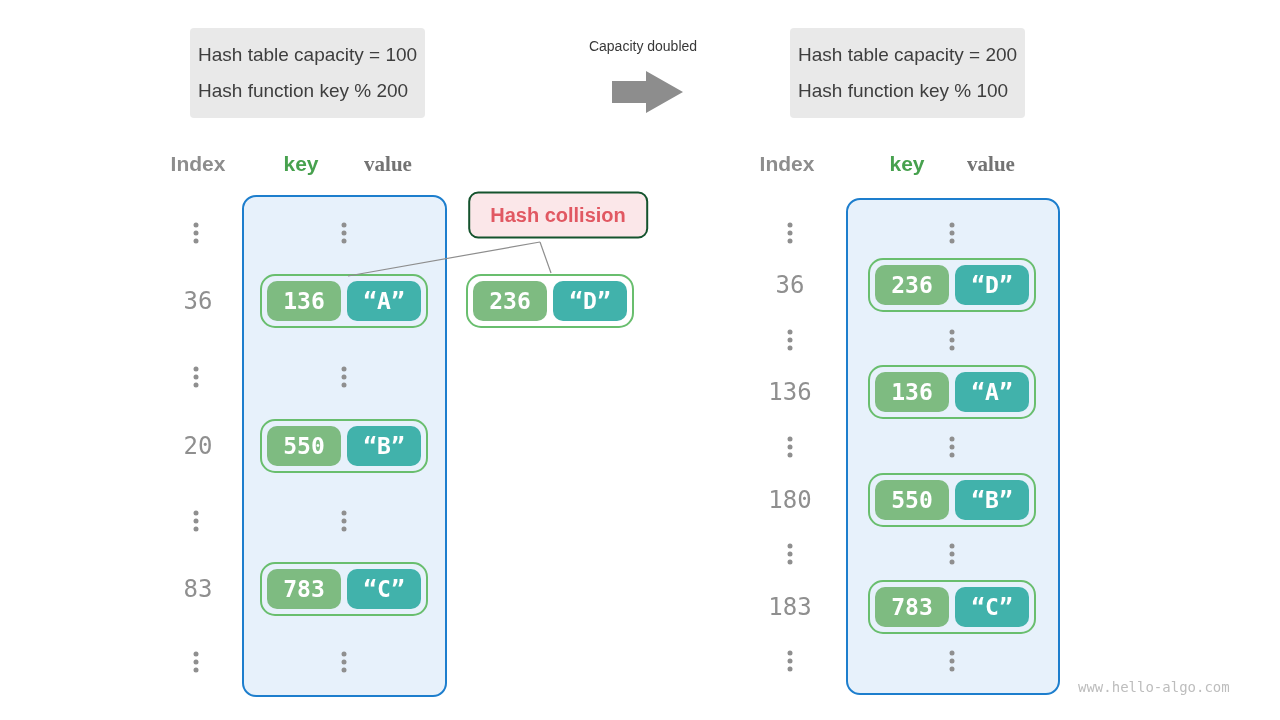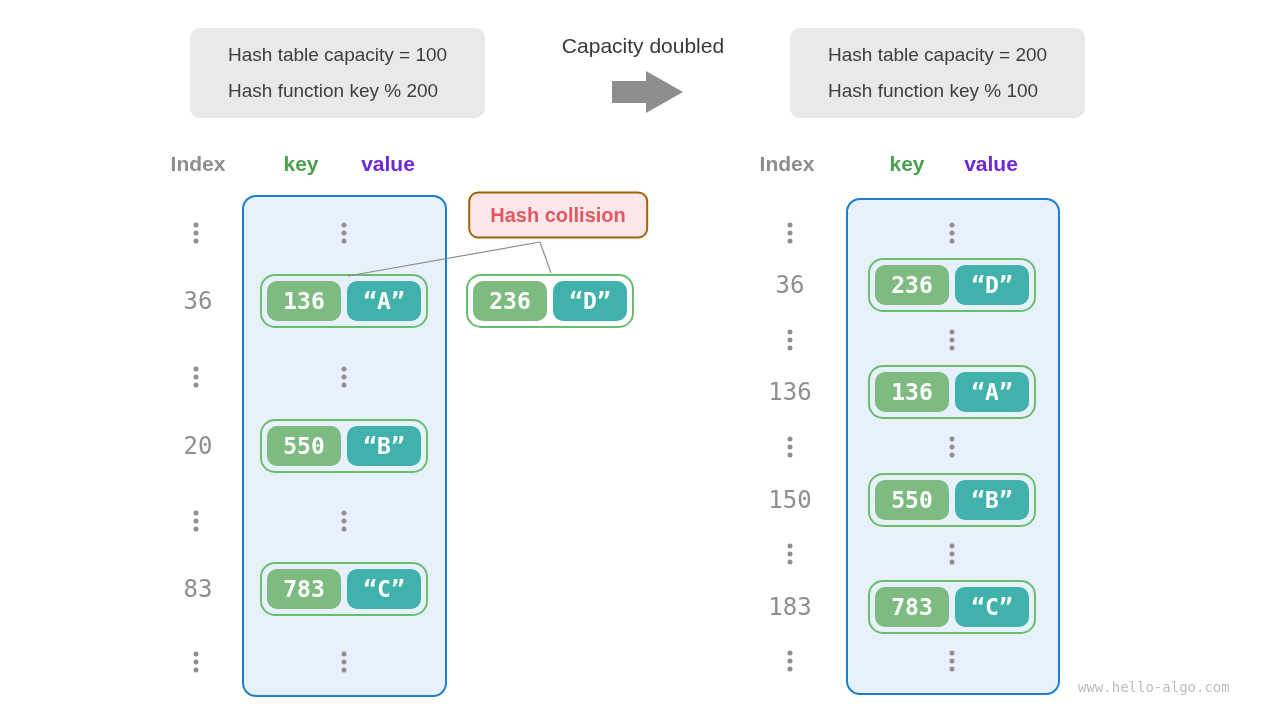--- a/index.html
+++ b/index.html
@@ -2,32 +2,32 @@
 <html><head>
 <meta charset="utf-8">
 <style>
   html,body{margin:0;padding:0;}
   body{
     width:1280px;height:720px;position:relative;overflow:hidden;
     background:#ffffff;font-family:"Liberation Sans",sans-serif;
   }
   .abs{position:absolute;transform:translate(-50%,-50%);}
   .info-box{
-    position:absolute;background:#e9e9e9;border-radius:10px;
-    padding:9px 38px;font-size:19px;line-height:36px;color:#3e3e3e;
+    position:absolute;background:#e9e9e9;border-radius:4px;
+    padding:9px 8px;font-size:19px;line-height:36px;color:#3e3e3e;
     white-space:nowrap;
   }
   .arrow-label{
     position:absolute;left:643px;top:46px;transform:translate(-50%,-50%);
-    font-size:21px;color:#383838;white-space:nowrap;
+    font-size:14px;color:#383838;white-space:nowrap;
   }
   .col-hdr{font-weight:bold;font-size:21px;white-space:nowrap;}
   .hdr-index{color:#8d8d8d;}
   .hdr-key{color:#47a14e;}
-  .hdr-value{color:#6d28d9;}
+  .hdr-value{color:#737373;font-family:Liberation Serif, serif;}
   .tbl-container{
     position:absolute;box-sizing:border-box;
     background:#e7f1fb;border:2px solid #1d7ecd;border-radius:14px;
   }
   .idx{
     font-family:"DejaVu Sans Mono",monospace;font-size:24px;color:#8f8f8f;
     white-space:nowrap;
   }
   .dots{display:flex;flex-direction:column;align-items:center;gap:3px;}
   .dots i{width:5px;height:5px;border-radius:50%;background:#8f8f8f;}
@@ -36,21 +36,21 @@
     border:2px solid #69be6e;border-radius:15px;background:transparent;
   }
   .kblock,.vblock{
     width:74px;height:40px;border-radius:10px;color:#ffffff;
     display:flex;align-items:center;justify-content:center;
     font-family:"DejaVu Sans Mono",monospace;font-size:23px;font-weight:bold;
   }
   .kblock{background:#7ebb81;}
   .vblock{background:#41b2ab;}
   .badge{
-    background:#fbe7e9;border:2px solid #a16207;border-radius:10px;
+    background:#fbe7e9;border:2px solid #14532d;border-radius:10px;
     padding:10px 20px;font-size:20px;font-weight:bold;color:#e15862;
     white-space:nowrap;
   }
   .watermark{
     position:absolute;left:1078px;top:679px;
     font-family:"DejaVu Sans Mono",monospace;font-size:14px;color:#bdbdbd;
     white-space:nowrap;
   }
   .overlay{position:absolute;left:0;top:0;pointer-events:none;}
 </style>
@@ -171,21 +171,21 @@
     <i></i>
     <i></i>
     <i></i>
   </div>
 <span class="abs idx" style="left:790px;top:392px">136</span>
 <div class="abs dots" style="left:790px;top:447px">
     <i></i>
     <i></i>
     <i></i>
   </div>
-<span class="abs idx" style="left:790px;top:500px">150</span>
+<span class="abs idx" style="left:790px;top:500px">180</span>
 <div class="abs dots" style="left:790px;top:554px">
     <i></i>
     <i></i>
     <i></i>
   </div>
 <span class="abs idx" style="left:790px;top:607px">183</span>
 <div class="abs dots" style="left:790px;top:661px">
     <i></i>
     <i></i>
     <i></i>

